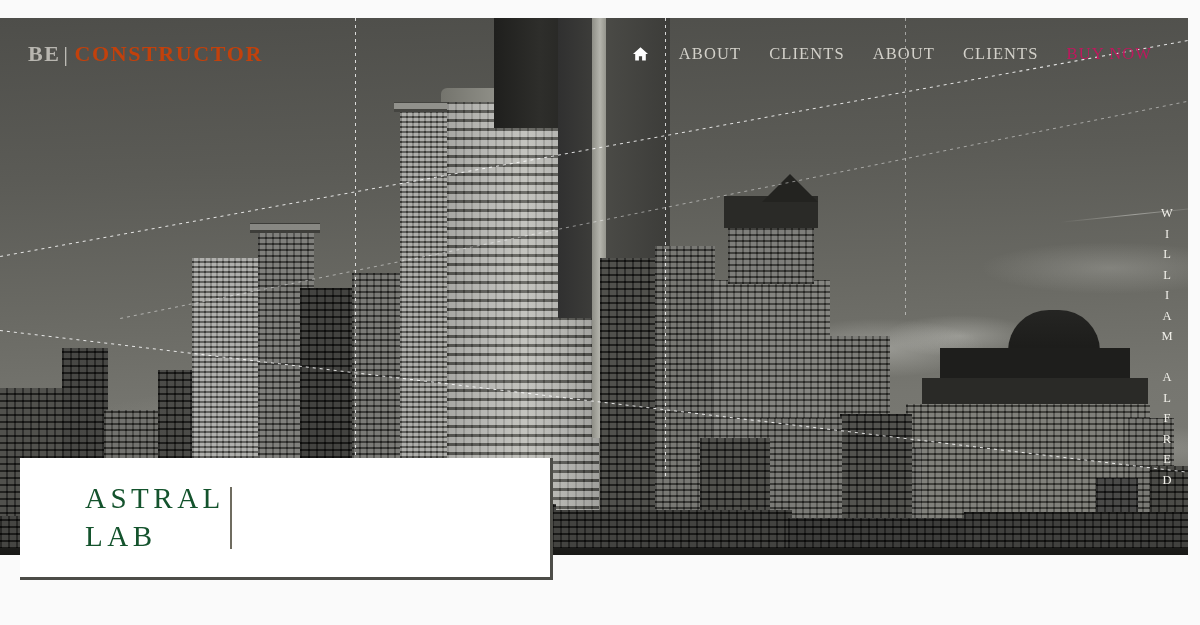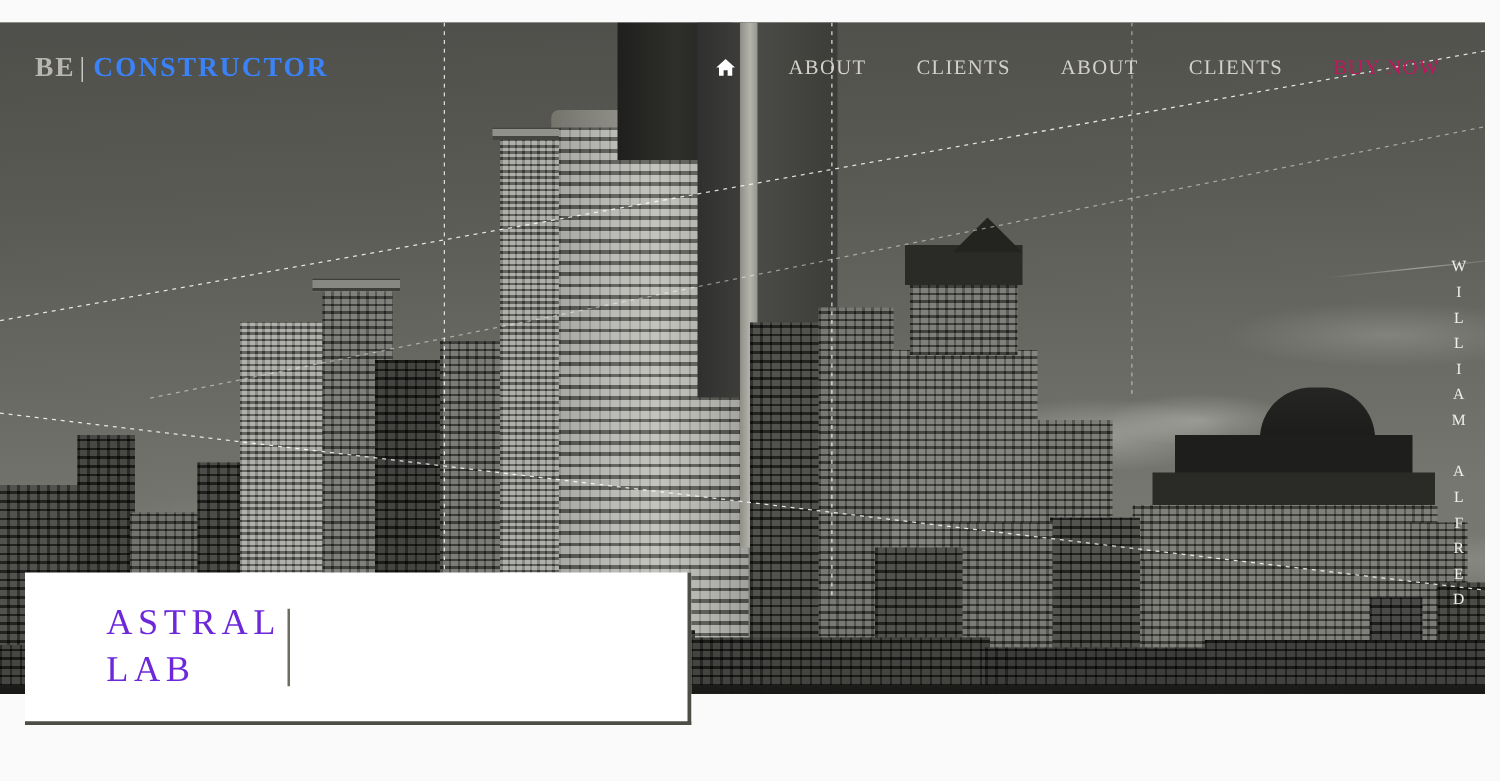--- a/index.html
+++ b/index.html
@@ -96,25 +96,25 @@
   .logo {
     margin-left:28px;
     font-family:"Liberation Serif", serif;
     font-size:22px;
     letter-spacing:1.6px;
     white-space:nowrap;
     user-select:none;
   }
   .logo .be { color:#b8b6b0; font-weight:700; }
   .logo .bar { color:#cfcdc7; font-weight:300; margin:0 5px 0 3px; }
-  .logo .cons { color:#3b82f6; font-weight:700; }
+  .logo .cons { color:#c2410c; font-weight:700; }
 
   .nav {
     margin-left:auto; margin-right:36px;
-    display:flex; align-items:center; gap:40px;
+    display:flex; align-items:center; gap:28px;
   }
   .nav-home {
     display:inline-flex; align-items:center; justify-content:center;
     width:20px; height:20px;
     cursor:pointer;
   }
   .nav-link {
     font-family:"Liberation Serif", serif;
     font-size:16.5px;
     letter-spacing:1.1px;
@@ -151,21 +151,21 @@
     display:flex; align-items:center;
     z-index:50;
   }
   .card-title {
     width:200px;
     padding-left:65px;
     font-family:"Liberation Serif", serif;
     font-size:29px;
     line-height:1.30;
     letter-spacing:4.5px;
-    color:#6d28d9;
+    color:#14532d;
     white-space:pre-line;
   }
   .card-div {
     width:2px; height:62px;
     background:#6f6c60;
     margin:0 22px 0 10px;
     flex:none;
   }
   .card-text {
     width:258px;

